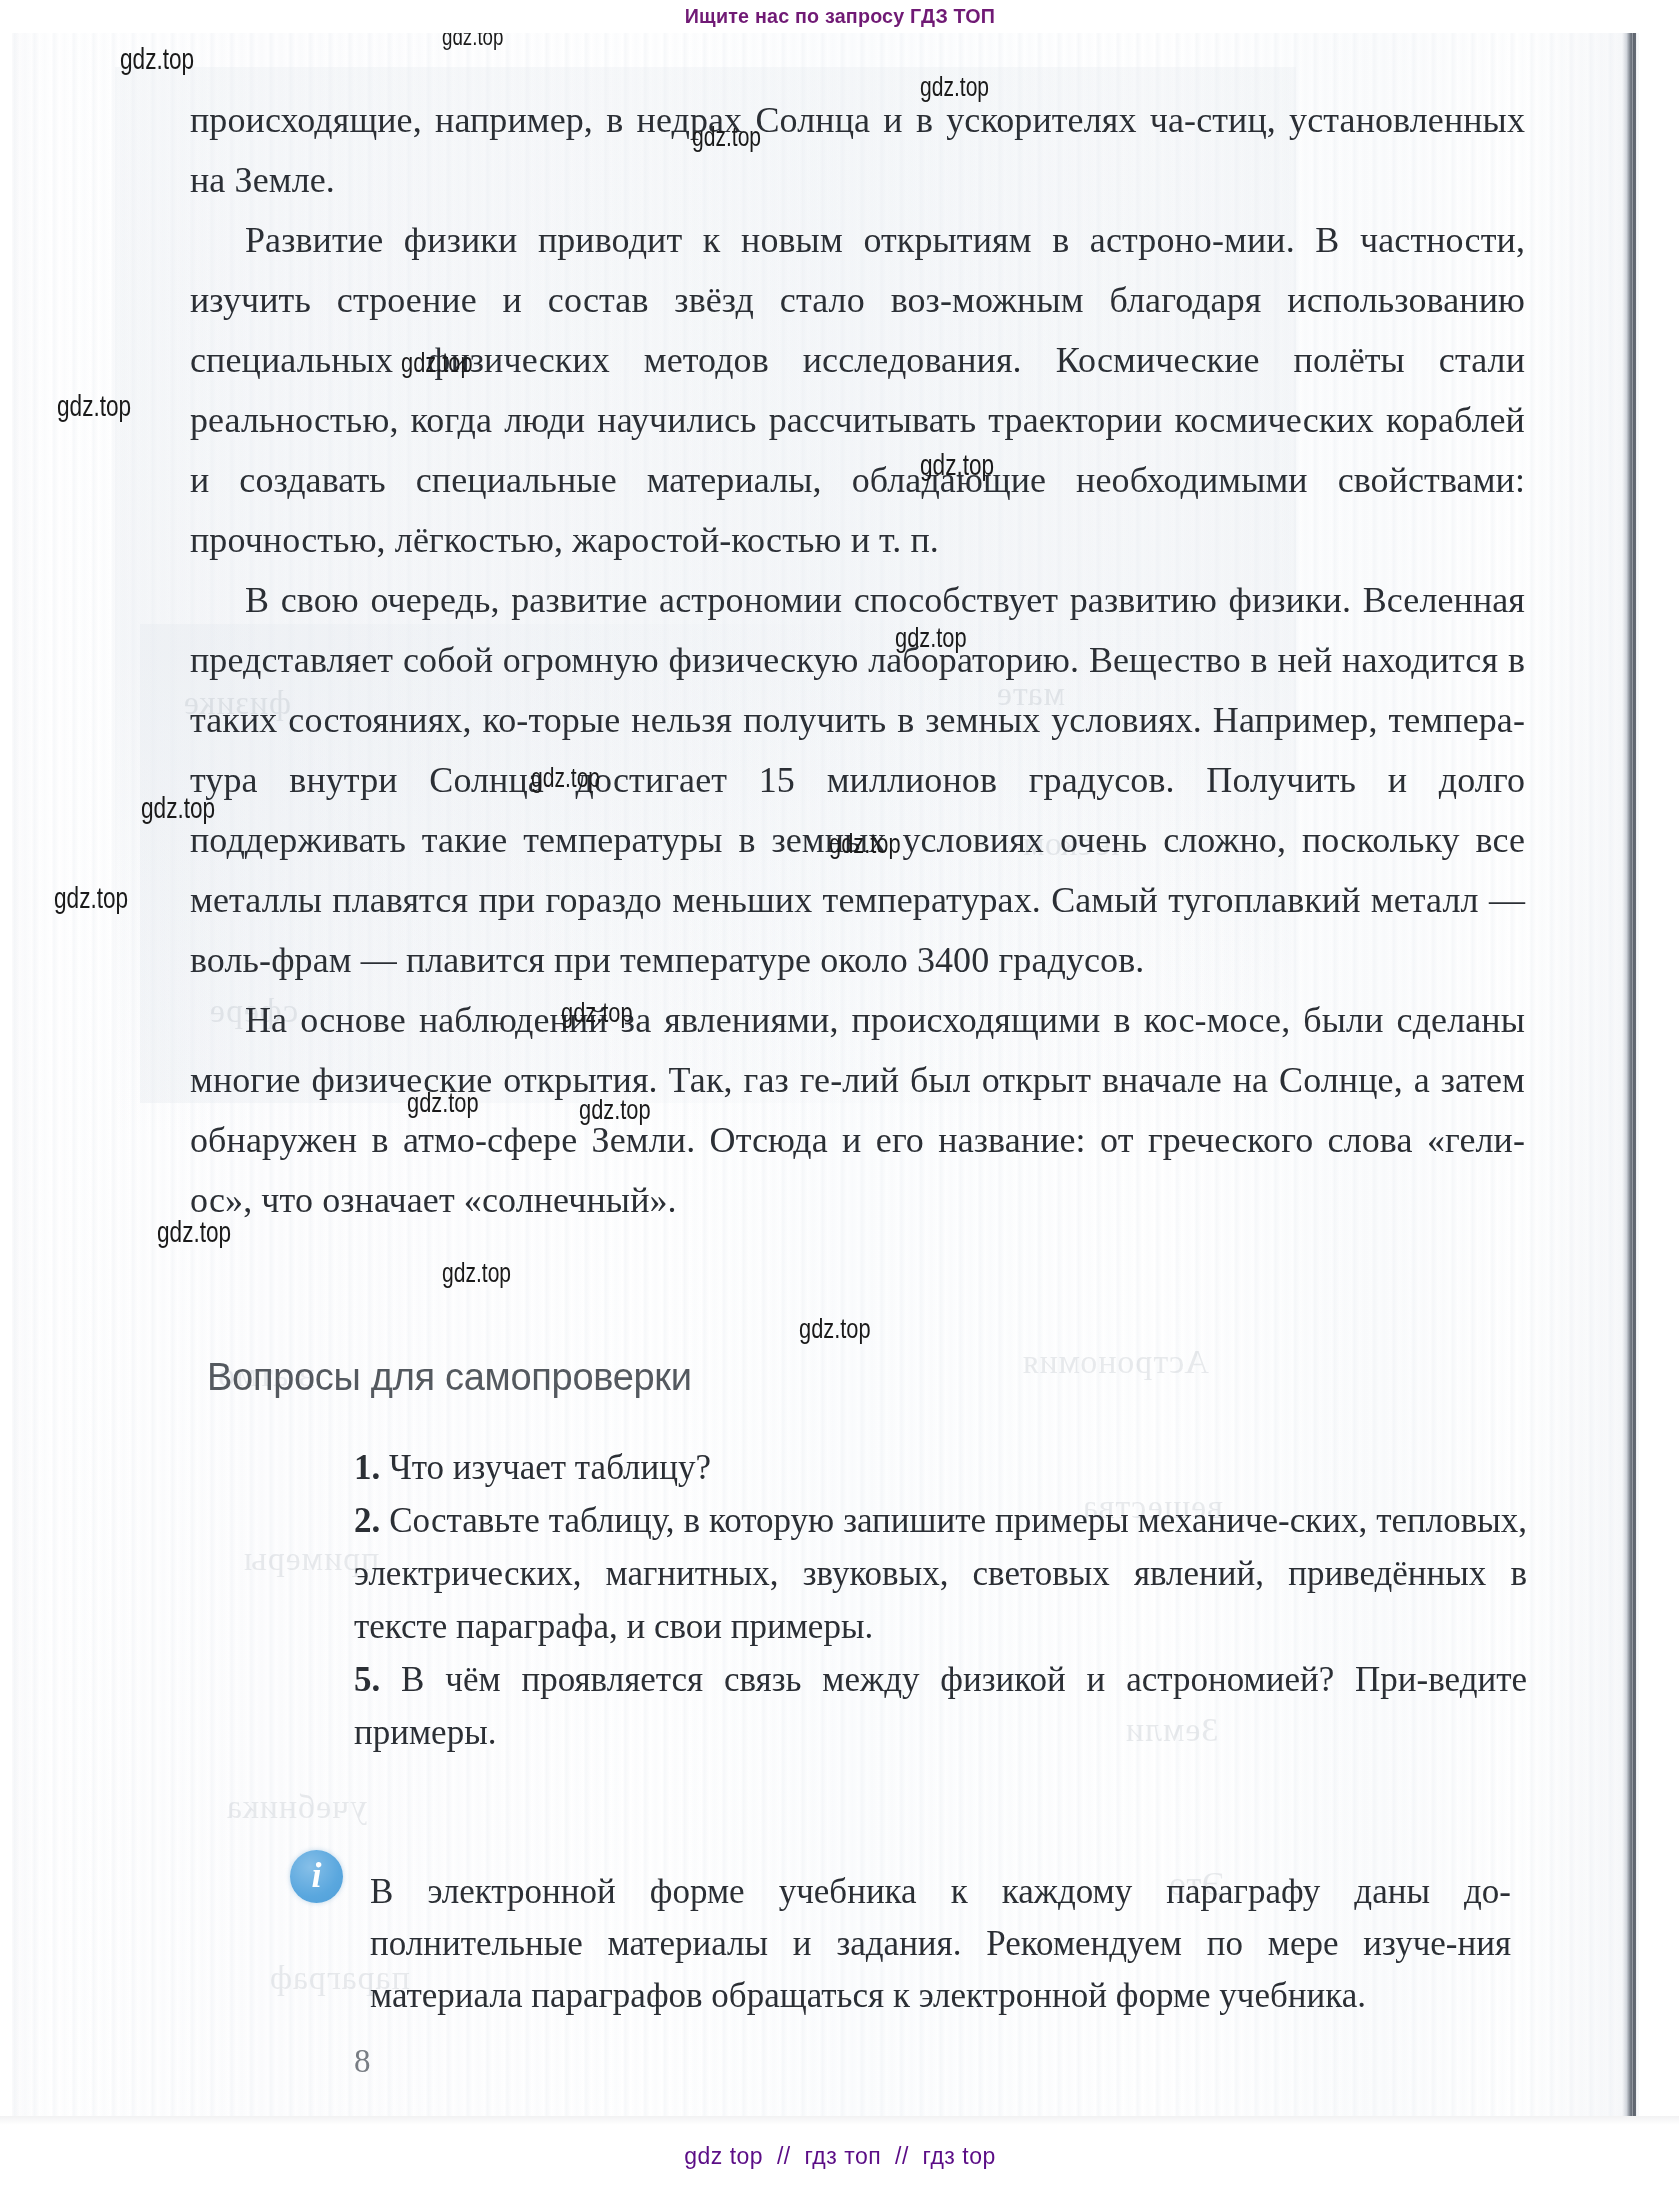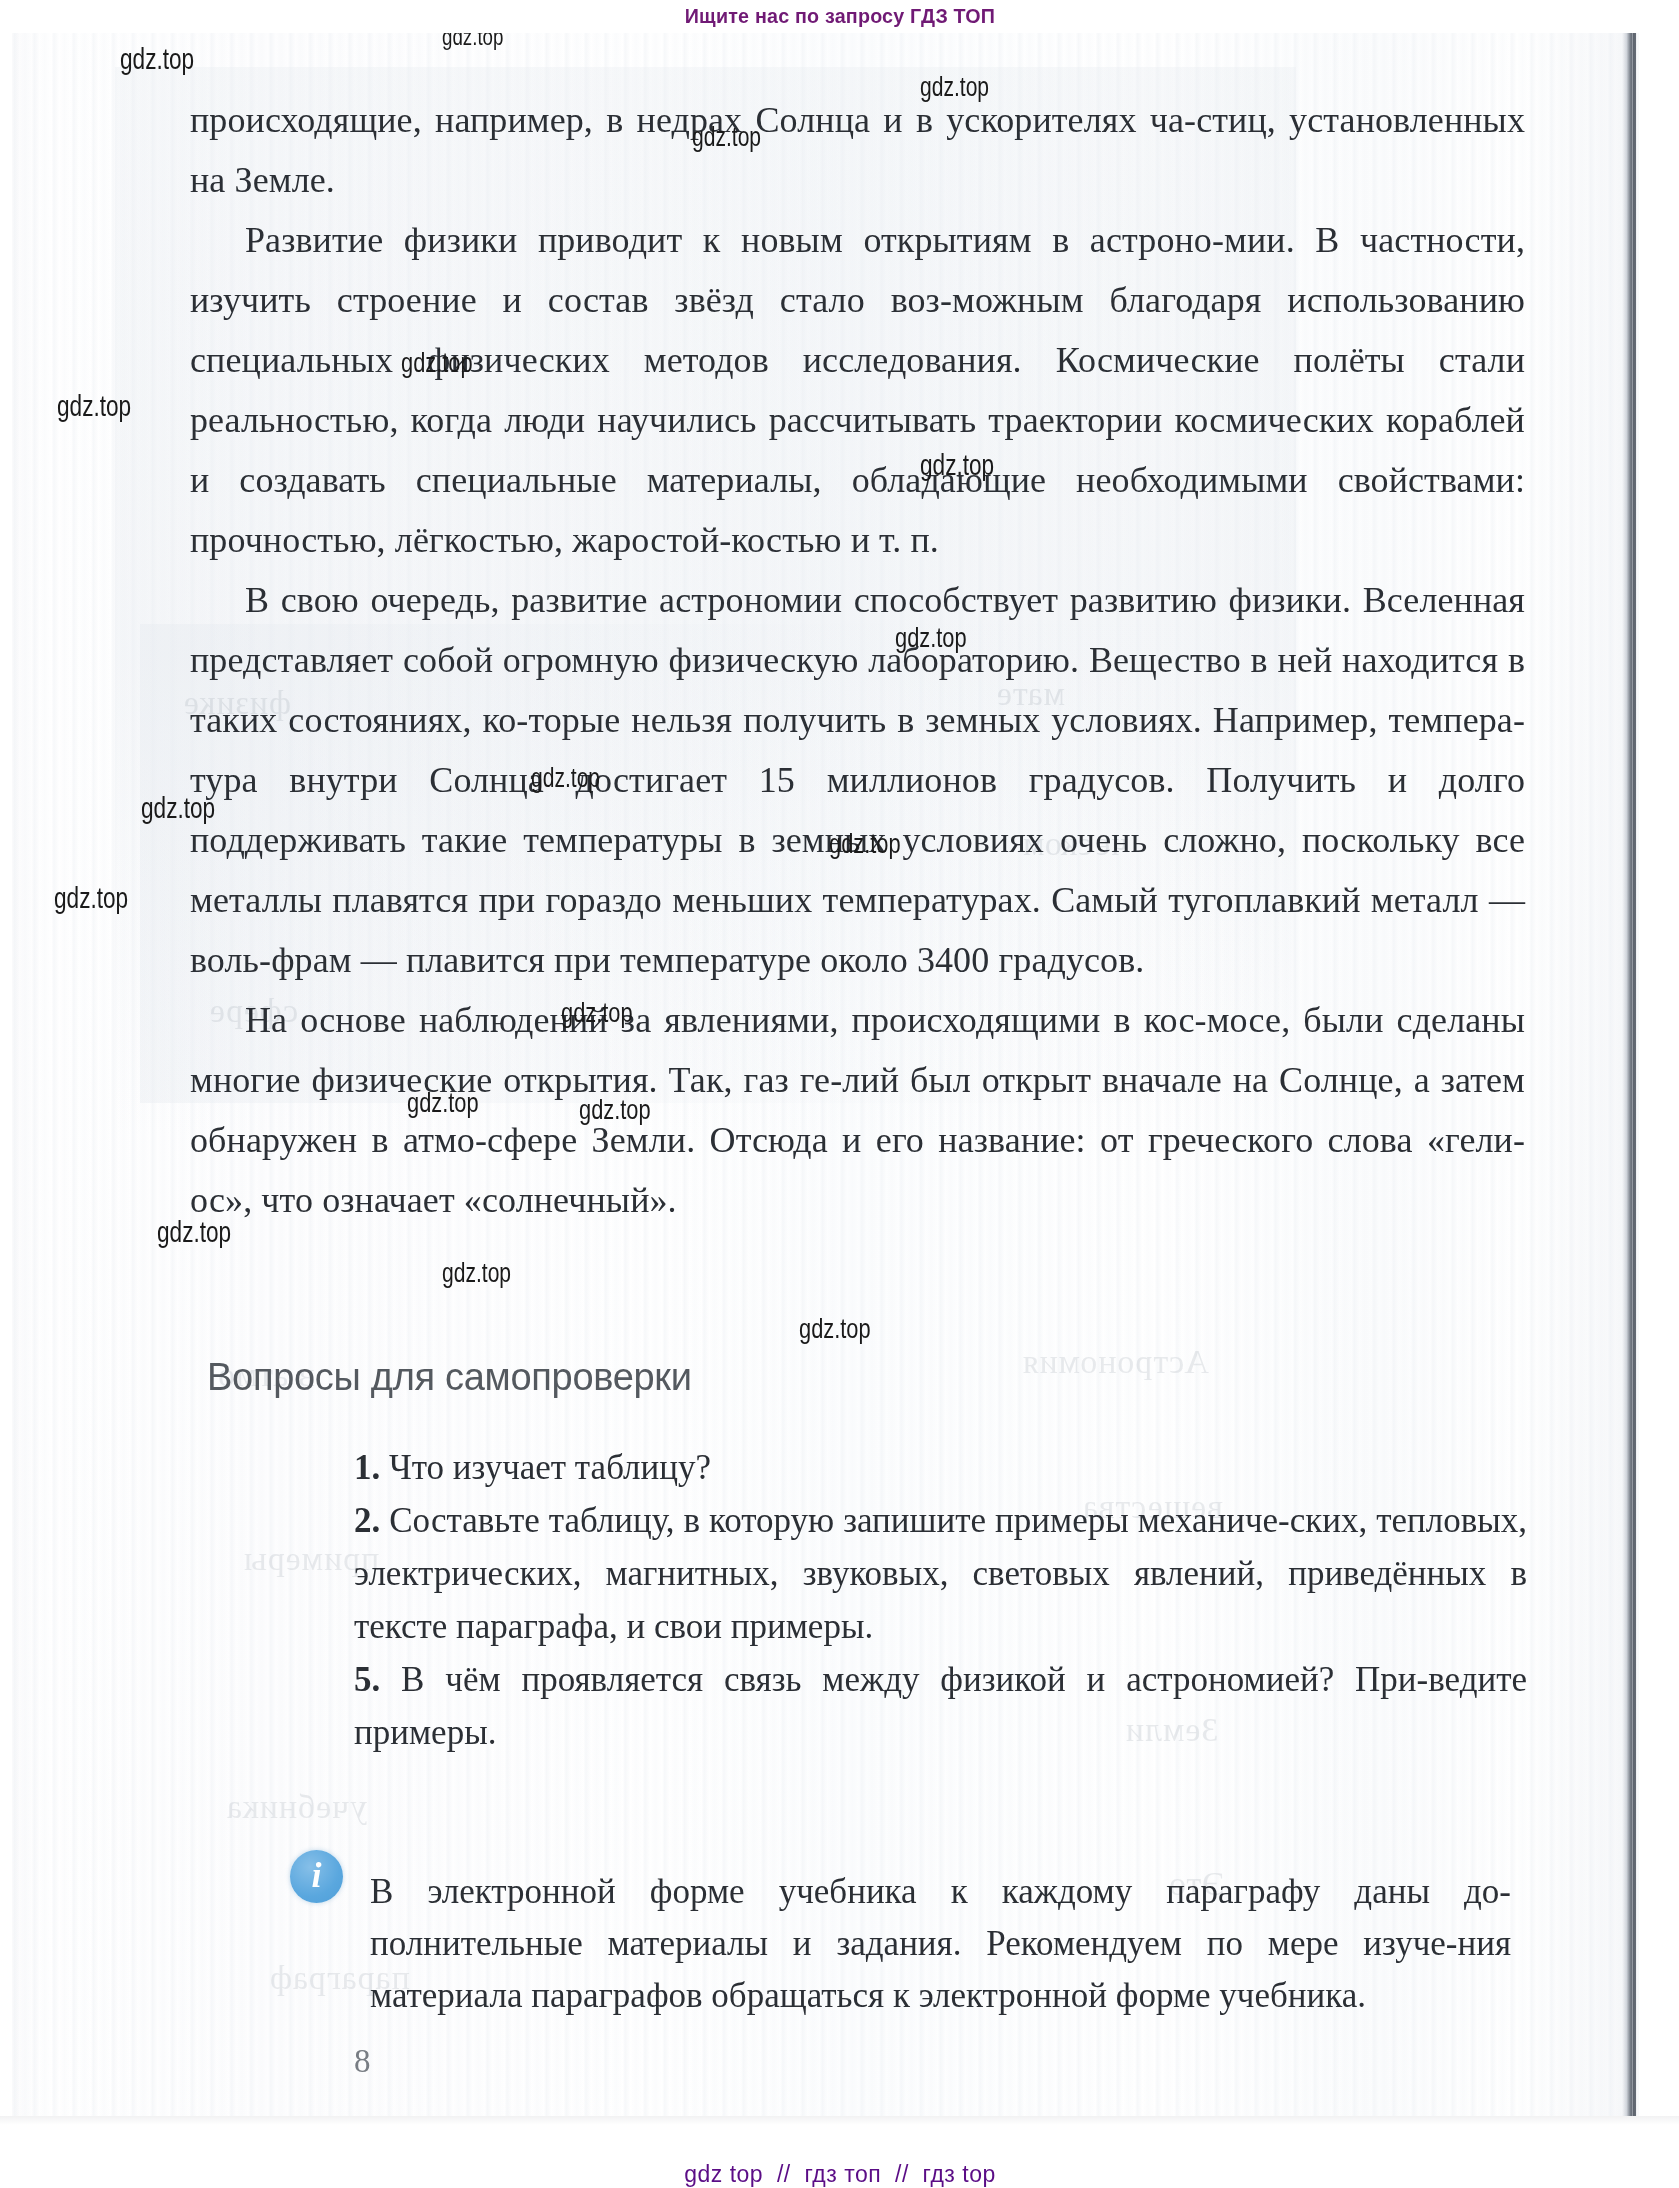--- a/index.html
+++ b/index.html
@@ -242,21 +242,21 @@
     position: absolute;
     left: 0; top: 2116px;
     width: 1680px; height: 8.6px;
     background: linear-gradient(180deg, #f2f2f3, #ffffff);
   }
   .footer {
     position: absolute;
     left: 0; top: 2125px;
     width: 1680px; height: 63px;
     display: flex;
-    align-items: flex-end;
+    align-items: center;
     justify-content: center;
     background: #ffffff;
   }
   .footer-text {
     font-family: "Liberation Sans", "DejaVu Sans", sans-serif;
     font-size: 23px;
     color: #5b0d86;
     letter-spacing: 0.5px;
     white-space: pre;
   }

